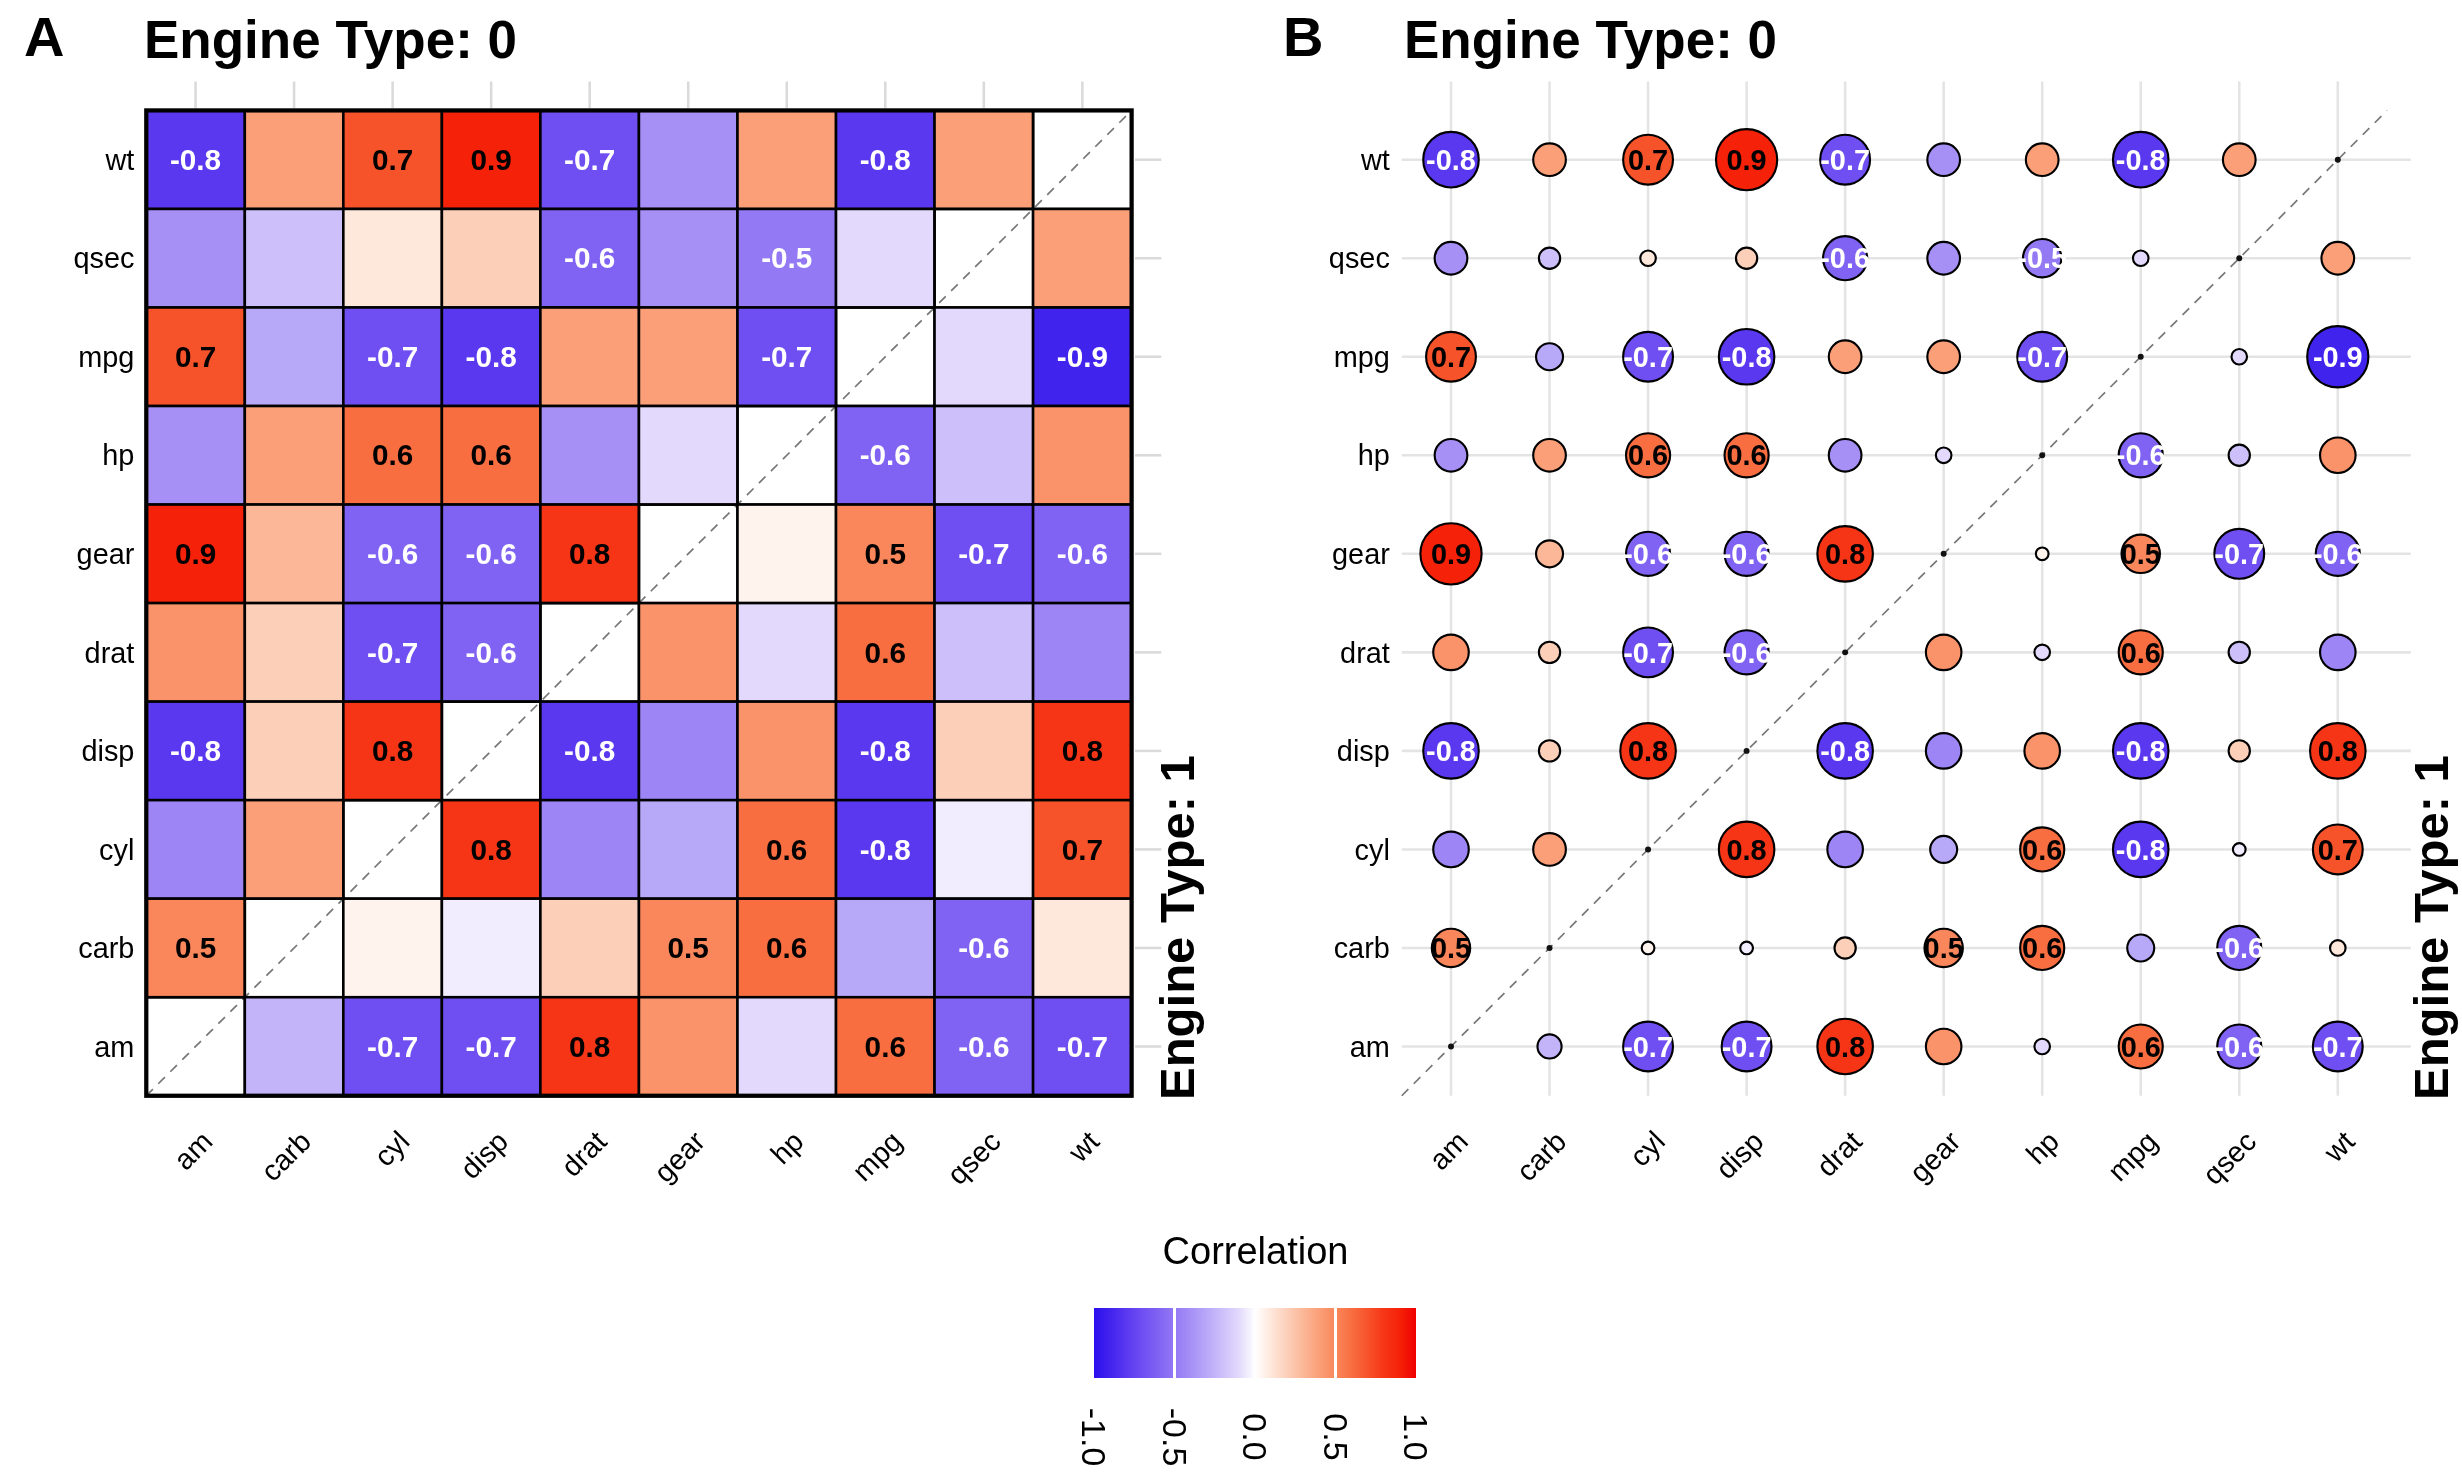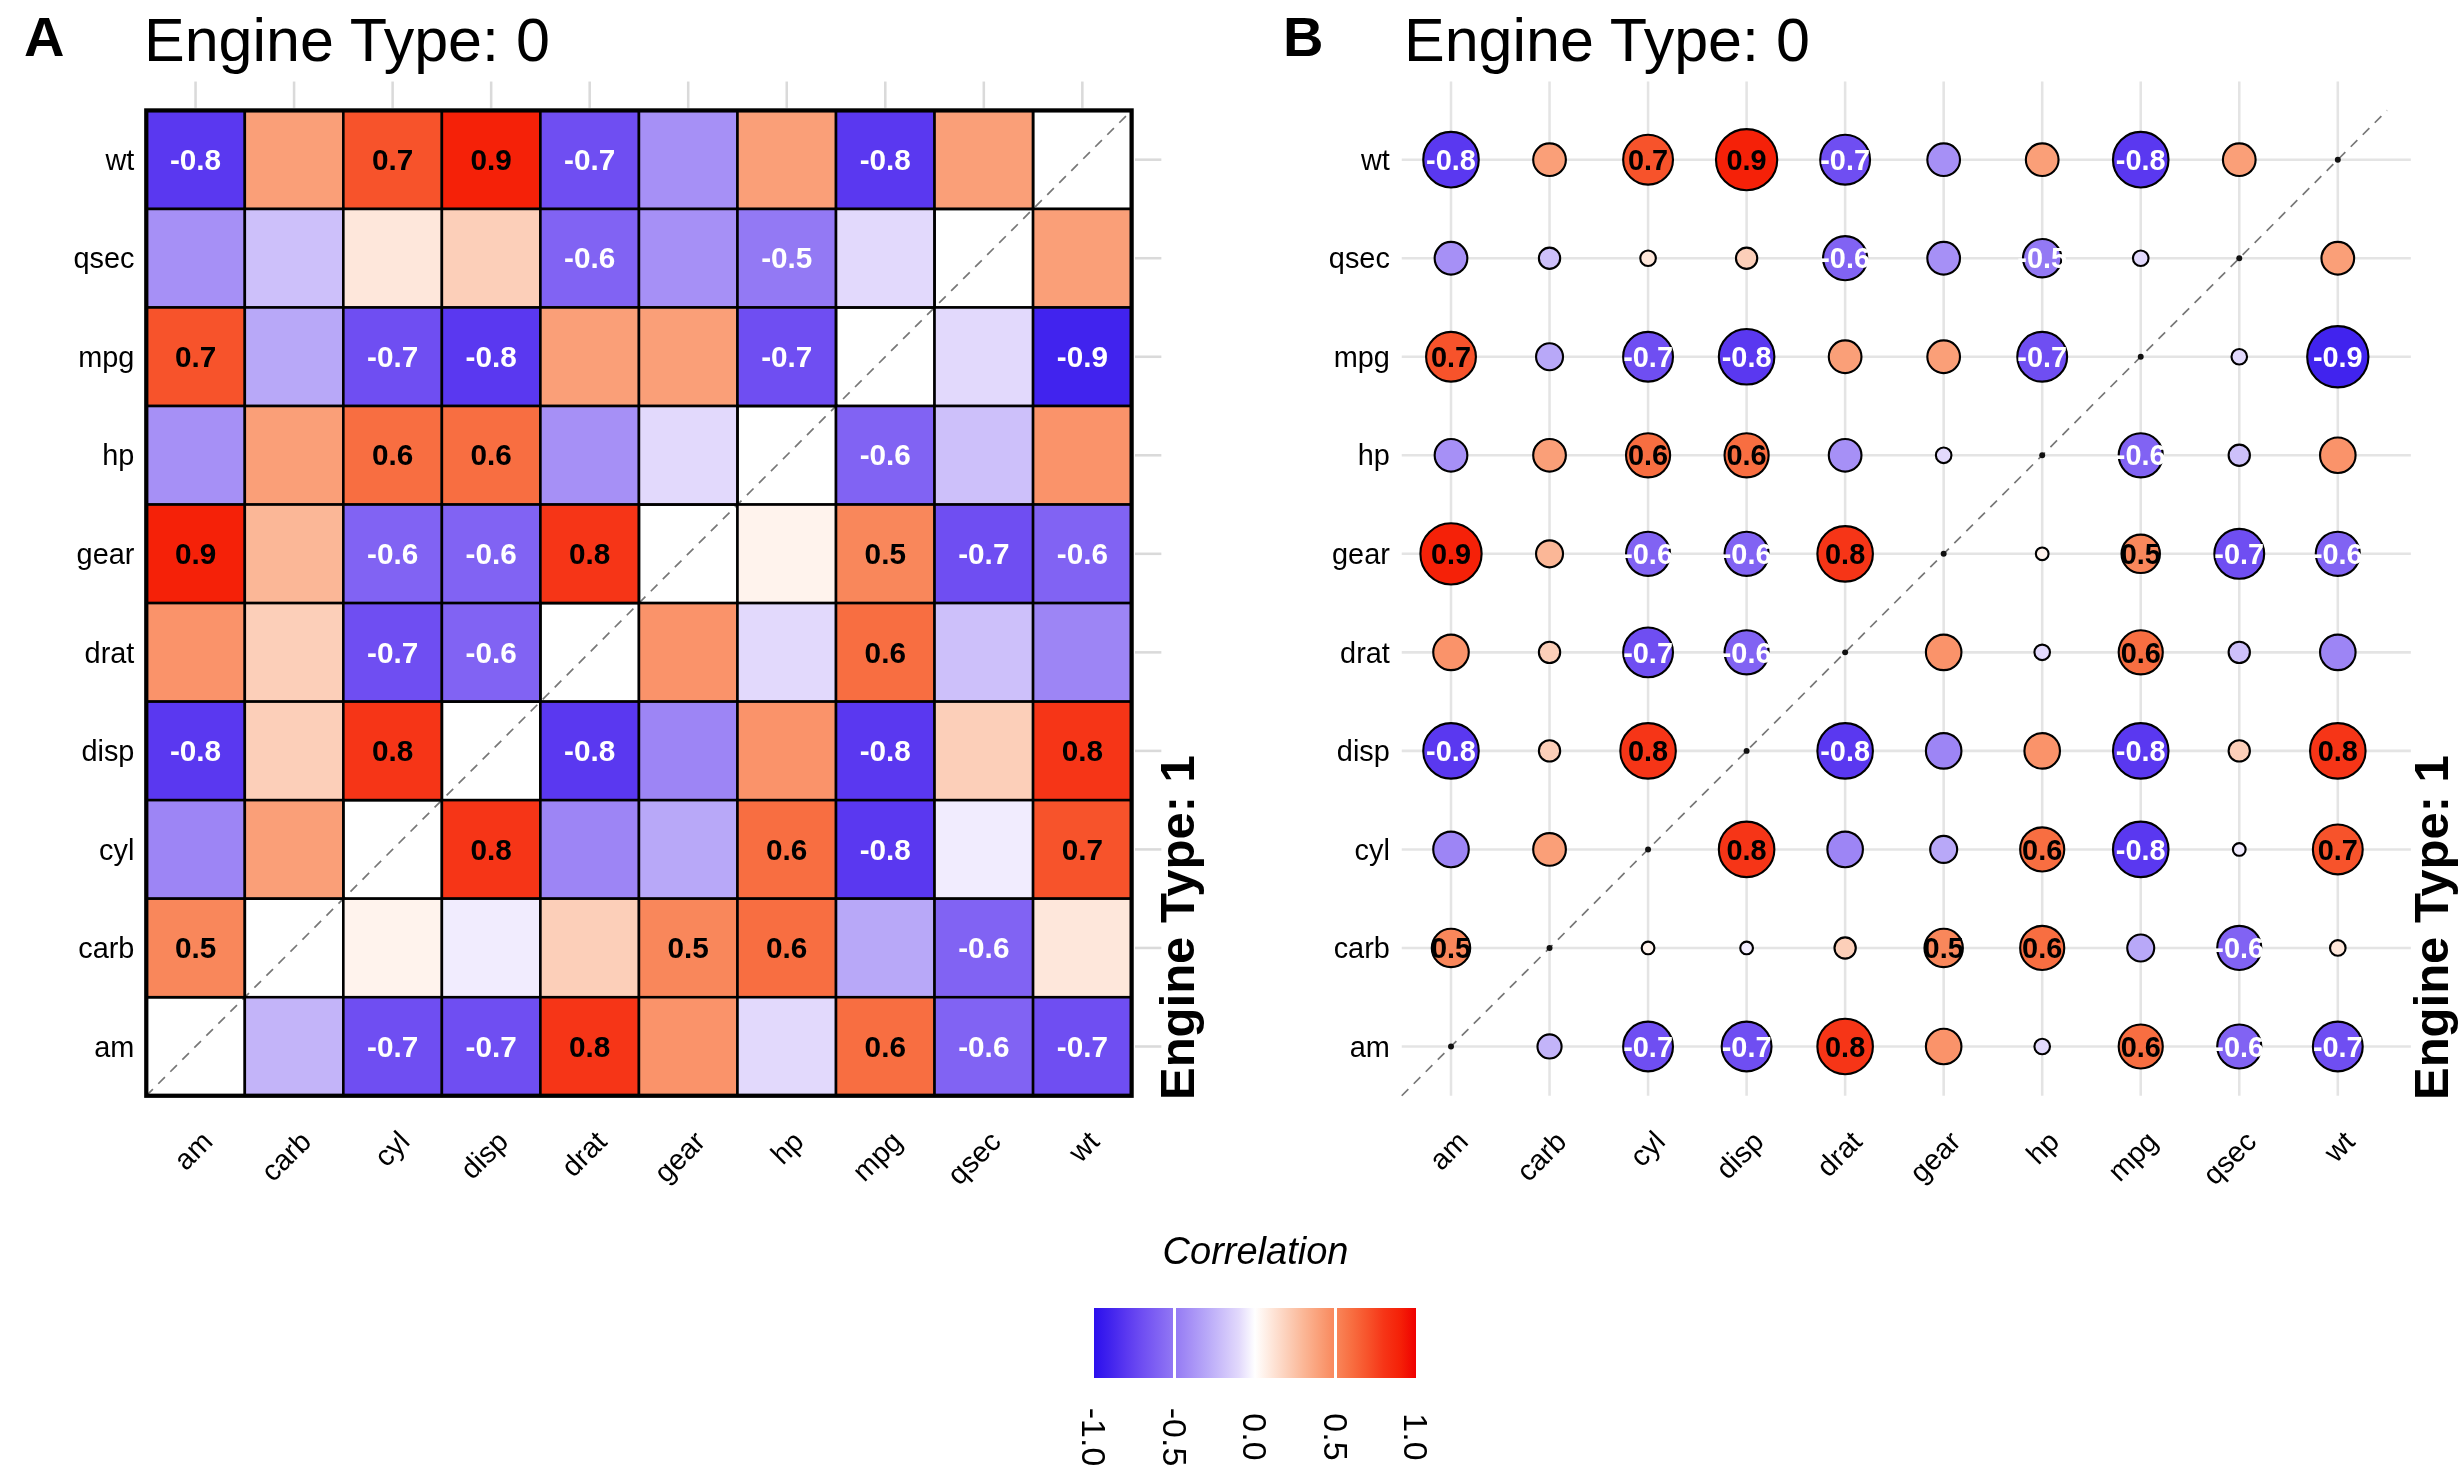--- a/index.html
+++ b/index.html
@@ -1,25 +1,25 @@
 <!DOCTYPE html>
 <html style="font-size:13.6px"><head>
 <meta charset="utf-8">
 <style>
   html,body{margin:0;padding:0;background:#ffffff;}
   body{width:2462px;height:1478px;position:relative;overflow:hidden;
        font-family:"Liberation Sans", sans-serif;color:#000;}
   #chart{position:absolute;left:0;top:0;}
   .tag{position:absolute;font-size:56px;font-weight:bold;line-height:56px;}
-  .ptitle{position:absolute;font-size:61px;font-weight:normal;line-height:56px;white-space:nowrap;}
+  .ptitle{position:absolute;font-size:53px;font-weight:bold;line-height:56px;white-space:nowrap;}
   .rlabel{position:absolute;width:357px;height:53px;font-size:49px;font-weight:bold;
           line-height:53px;white-space:nowrap;transform:rotate(-90deg);text-align:left;}
   .legend{position:absolute;left:1094px;top:1230px;width:323px;height:248px;}
   .legend-title{position:absolute;left:0;top:0;width:323px;text-align:center;
-                font-size:38px;line-height:42px;font-style:italic;}
+                font-size:38px;line-height:42px;}
   .legend-bar{position:absolute;left:0;top:78px;width:322px;height:70px;}
   .legend-tick{position:absolute;top:0;width:3.4px;height:70px;background:#ffffff;}
   .legend-label{position:absolute;width:102px;height:34px;font-size:34px;line-height:34px;
                 text-align:center;transform:rotate(90deg);white-space:nowrap;}
 </style>
 </head>
 <body>
 
 <svg id="chart" width="2462" height="1478" viewBox="0 0 2898 1740">
     <g>

